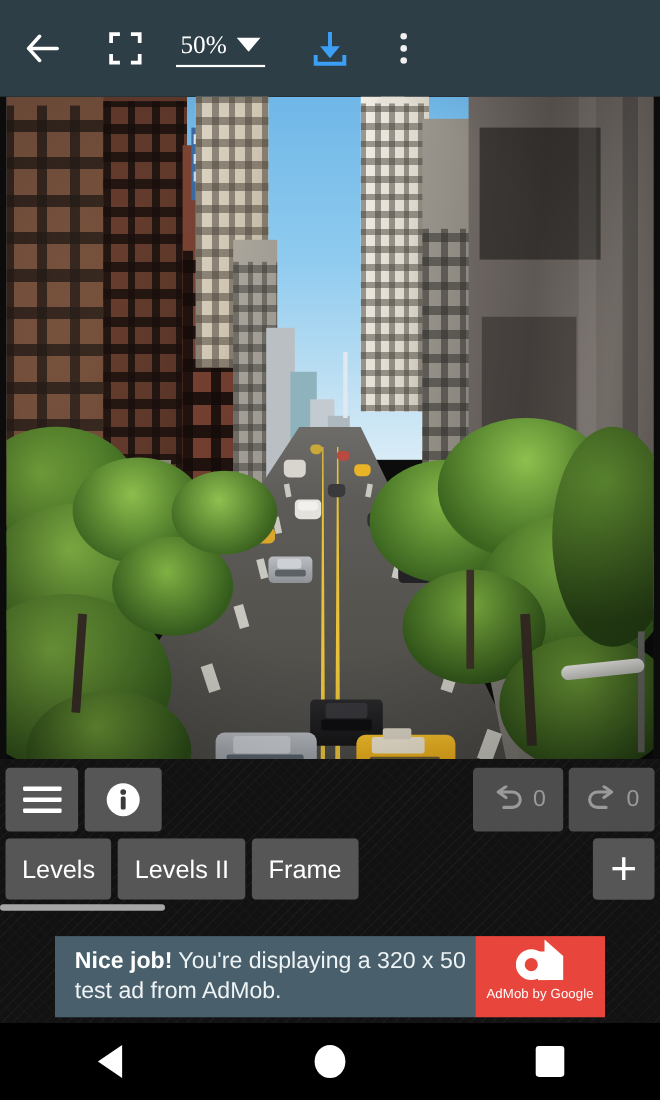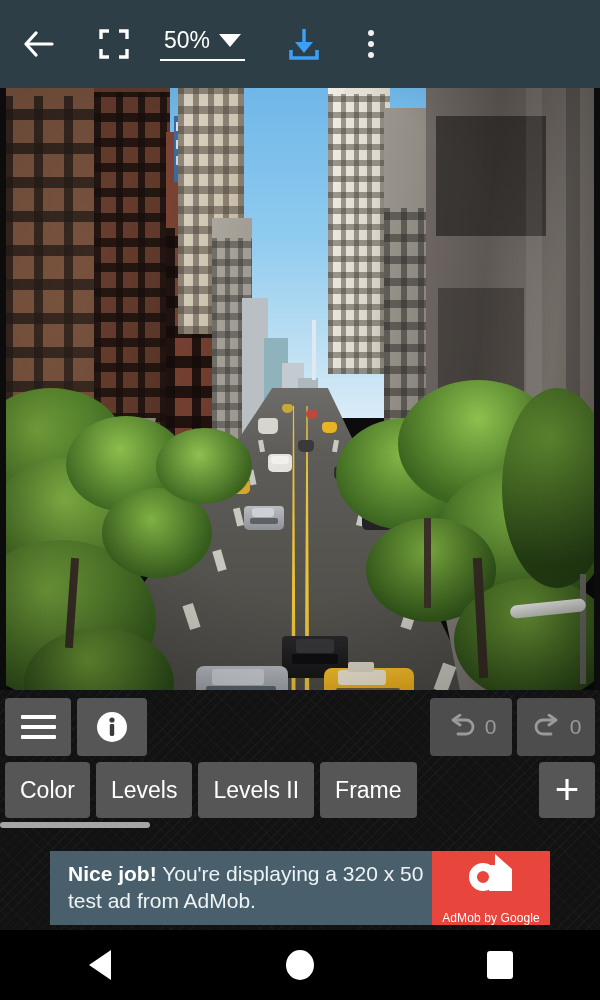--- a/index.html
+++ b/index.html
@@ -32,20 +32,21 @@
     white-space:nowrap;
   }
   .hdr-fit {
     width:72px; height:88px;
     display:flex; align-items:center; justify-content:center;
   }
   .zoom-spinner {
     display:flex; align-items:center; gap:9px;
     padding:0 4px 5px 4px; margin-left:10px;
     border-bottom:2.5px solid #ffffff;
+    font-family:Liberation Serif, serif;
   }
   .zoom-val { color:#ffffff; font-size:23px; }
   .hdr-dl {
     width:74px; height:88px;
     display:flex; align-items:center; justify-content:center;
     margin-left:22px;
   }
   .hdr-more {
     width:56px; height:88px;
     display:flex; flex-direction:column; align-items:center; justify-content:center;
@@ -142,21 +143,21 @@
     display:flex; align-items:center;
     padding:0 4px 0 18px;
   }
   #ad-text p {
     color:#eef3f5; font-size:21px; line-height:1.28;
     max-width:370px;
   }
   #ad-text p b { color:#ffffff; font-weight:bold; }
   #ad-logo {
     width:118px; background:#e8453c;
-    display:flex; flex-direction:column; align-items:center; justify-content:space-between;
+    display:flex; flex-direction:column; align-items:center; justify-content:flex-start;
     gap:3px;
   }
   .admob-mark { width:52px; height:42px; }
   .admob-cap { color:#ffffff; font-size:12px; letter-spacing:.1px; }
 
   
   #navbar {
     position:absolute; left:0; top:930px; width:600px; height:70px;
     background:#000;
     display:flex; align-items:center; justify-content:space-around;
@@ -392,21 +393,20 @@
         <svg width="32" height="26" viewBox="0 0 32 26">
           <path d="M23 6 H12 a7 7 0 0 0 0 14 H20" fill="none" stroke="#9a9a9a" stroke-width="2.8" stroke-linecap="round"></path>
           <polyline points="18,1 25,6 18,11" fill="none" stroke="#9a9a9a" stroke-width="2.8" stroke-linecap="round" stroke-linejoin="round"></polyline>
         </svg>
         <span class="hist-lbl">0</span>
       </button>
     </div>
 
     <div class="row2">
       <div class="row2-inner">
-        <button class="tbtn">Color</button>
         <button class="tbtn">Levels</button>
         <button class="tbtn">Levels II</button>
         <button class="tbtn">Frame</button>
       </div>
     </div>
 
     <div id="btn-plus">
       <span>+</span>
     </div>
 

